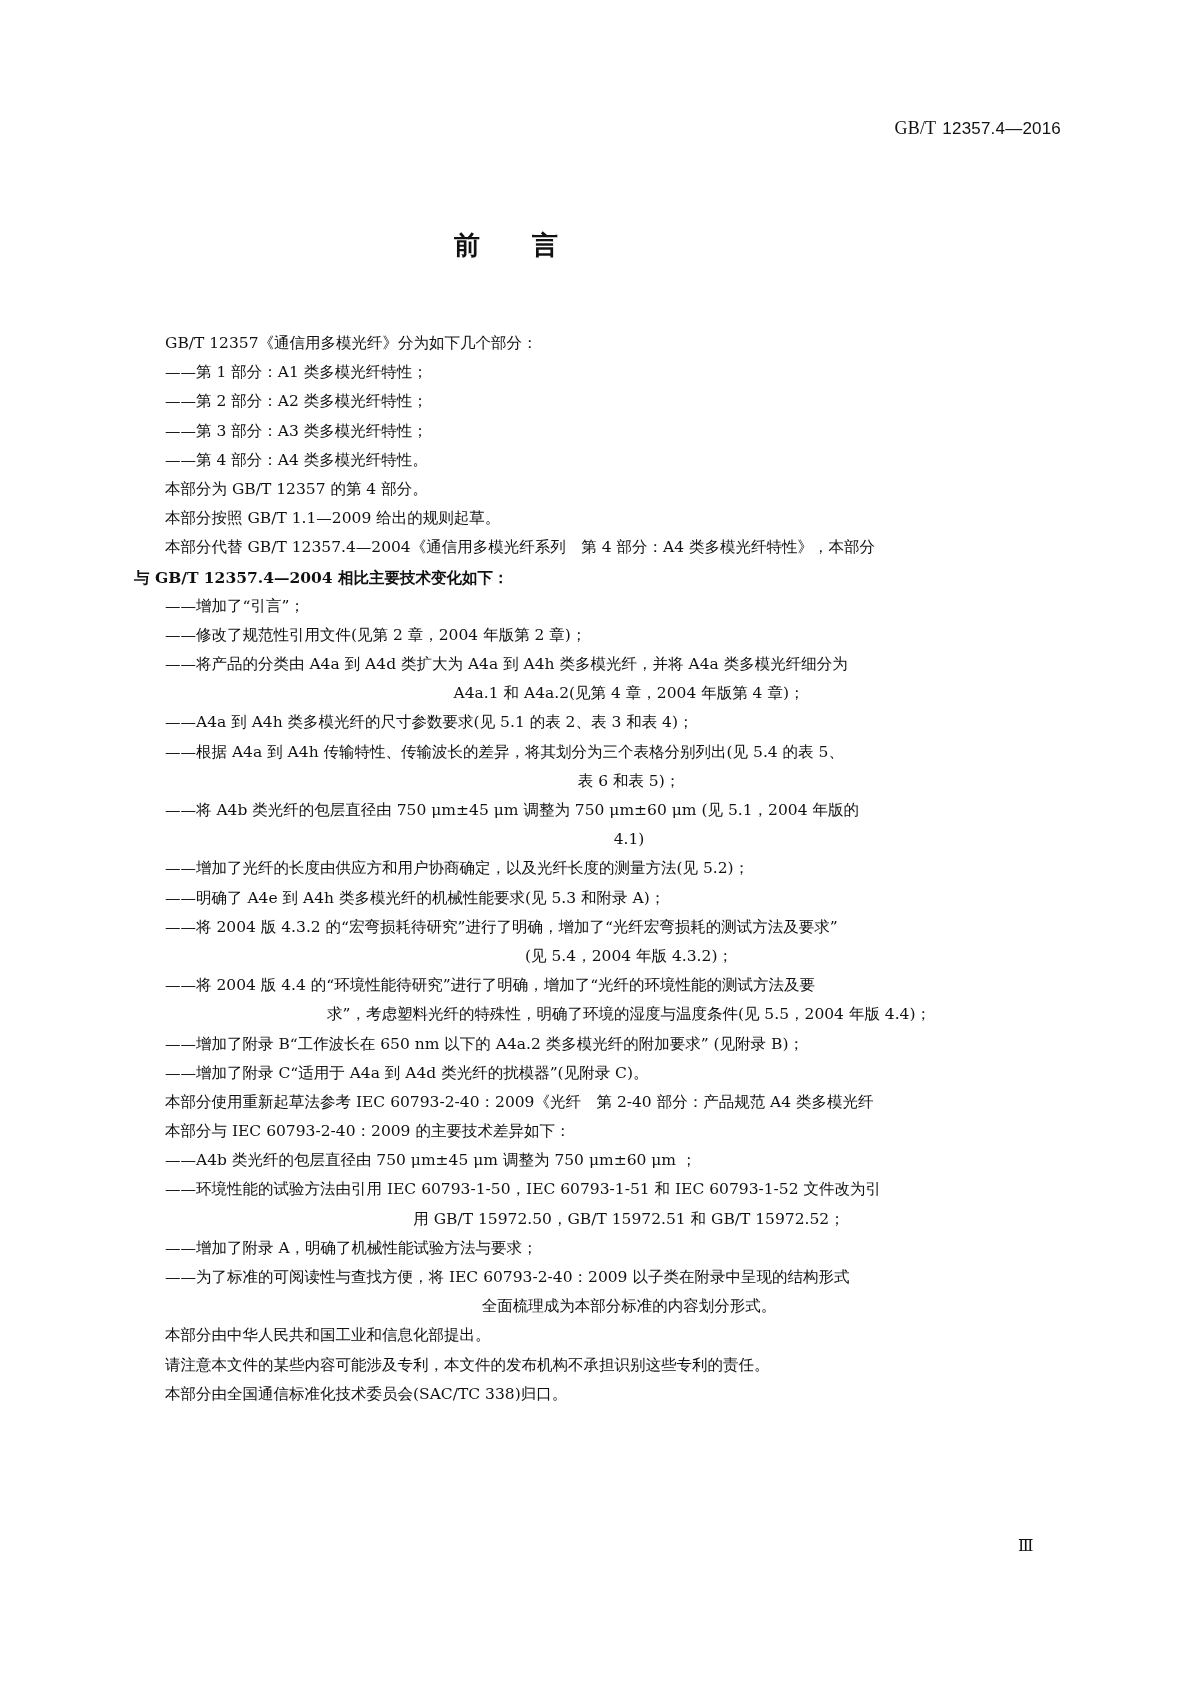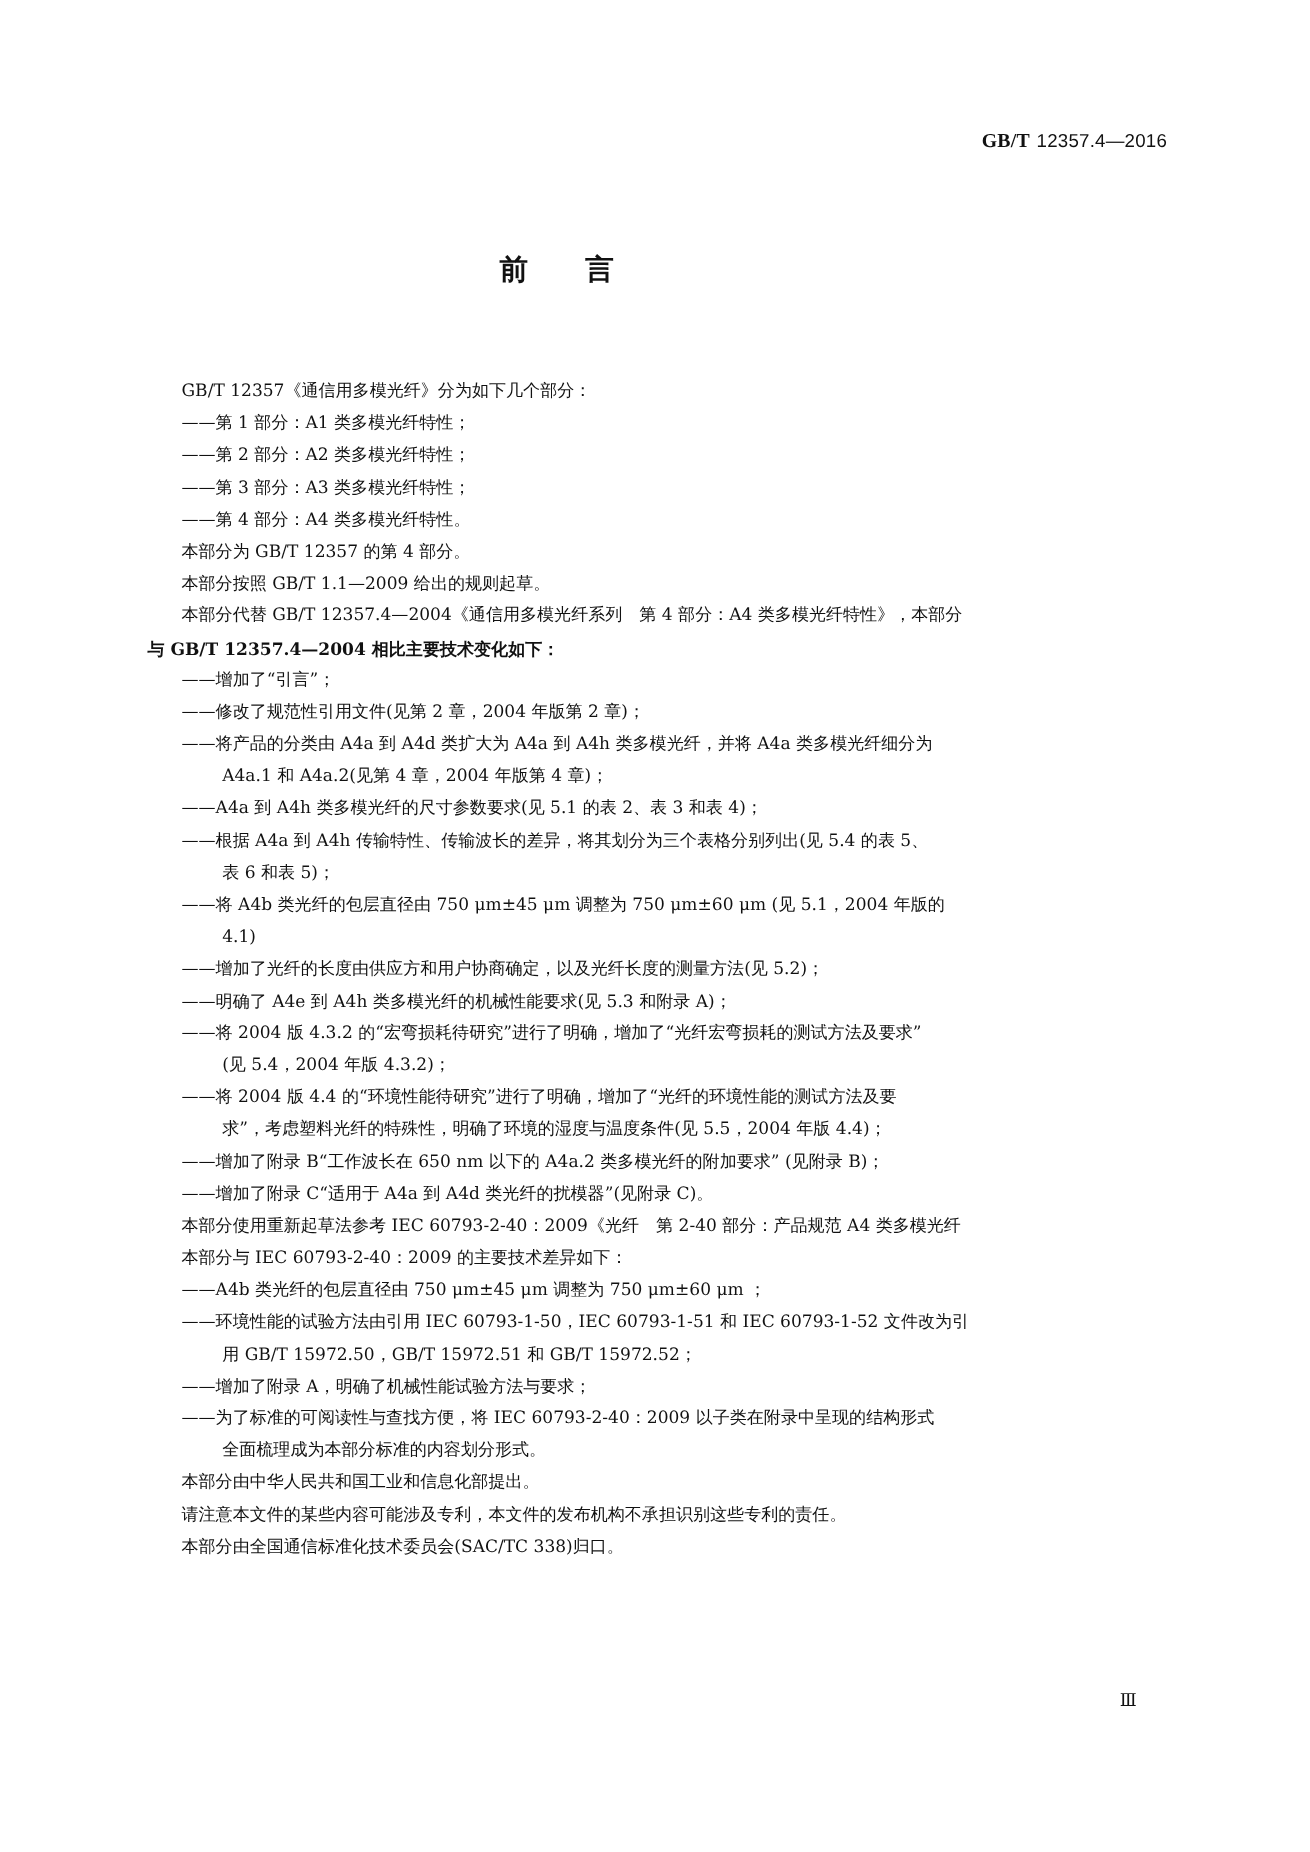--- a/index.html
+++ b/index.html
@@ -18,21 +18,21 @@
     .page-header {
       position: absolute;
       top: 118px;
       right: 130px;
       font-size: 17px;
       letter-spacing: 0.2px;
       color: #111;
     }
     .page-header .std-prefix {
       font-family: "Liberation Serif", "DejaVu Serif", serif;
-      font-weight: bold;
+      font-weight: normal;
       font-size: 18px;
     }
     .page-header .std-number {
       font-family: "Liberation Sans", "DejaVu Sans", sans-serif;
       font-size: 17px;
       margin-left: 6px;
       text-align: right;
     }
     .title {
       position: absolute;
@@ -46,28 +46,27 @@
       letter-spacing: 52px;
       text-indent: 52px;
     }
     .content {
       position: absolute;
       top: 329px;
       left: 134px;
       width: 922px;
       font-size: 15.5px;
       line-height: 29.2px;
-      margin-top: 12px;
     }
     .line {
       white-space: nowrap;
       height: 29.2px;
     }
     .indent-1 { padding-left: 31px; }
-    .indent-2 { padding-left: 68px; }
+    .indent-2 { padding-left: 68px; text-align: center; }
     .indent-0 { padding-left: 0; font-weight: bold; }
     .page-number {
       position: absolute;
       top: 1536px;
       left: 1018px;
       font-family: "Liberation Serif", "DejaVu Serif", serif;
       font-size: 16px;
     }
   </style>
 </head>

